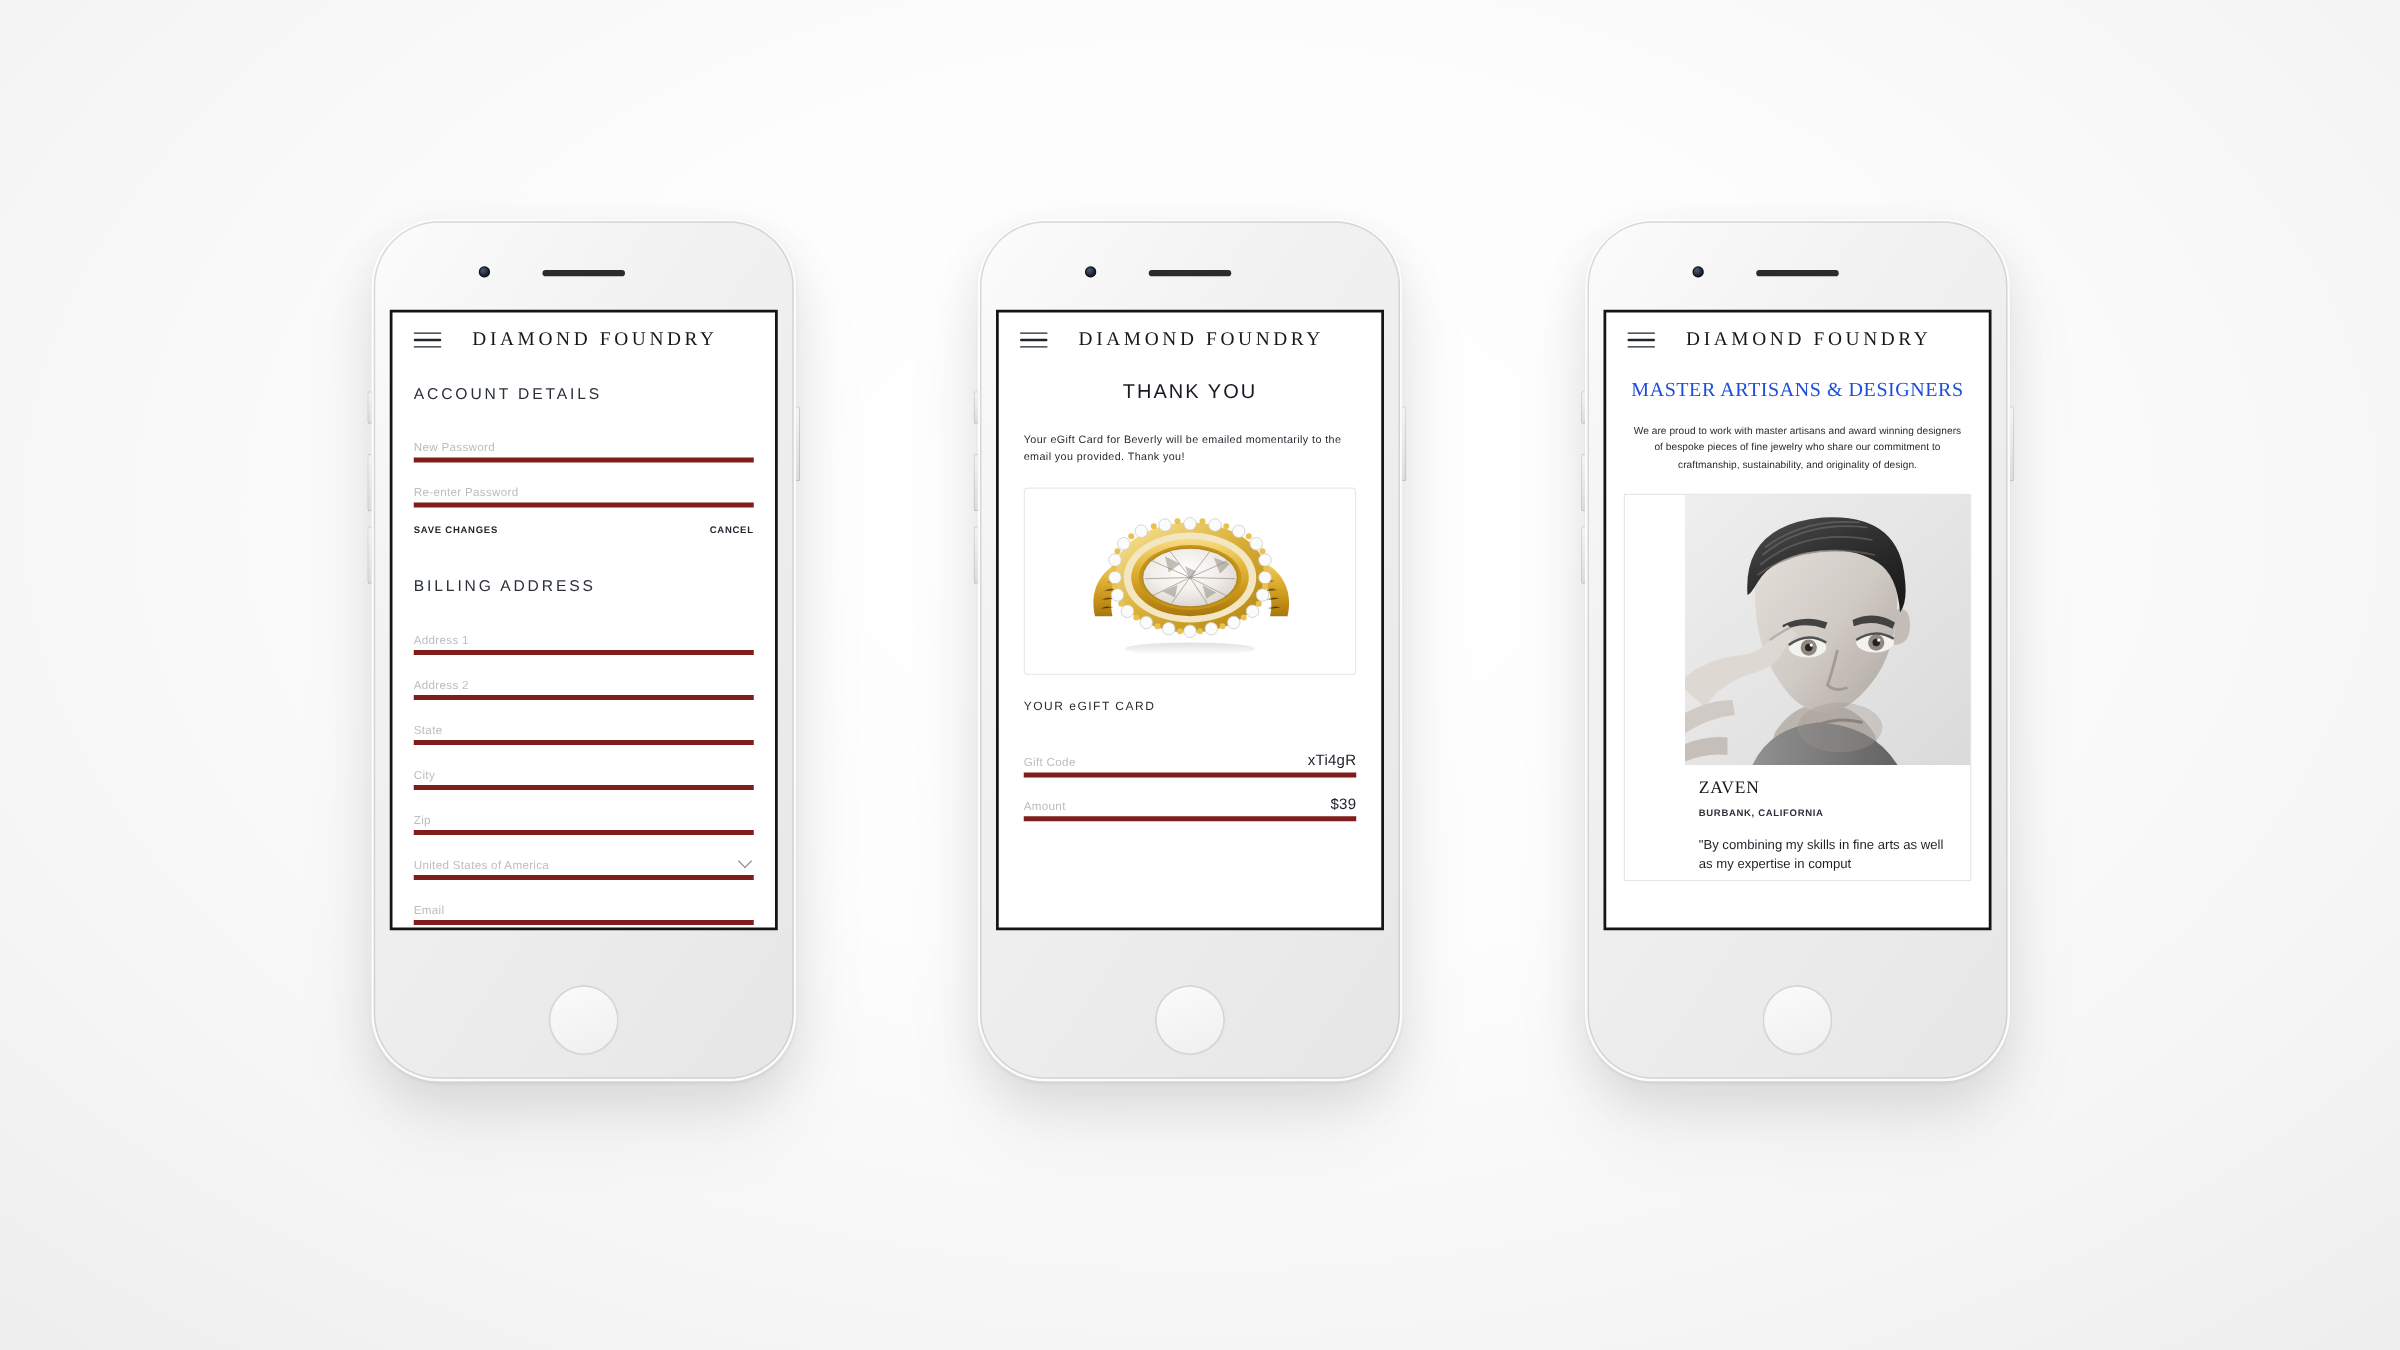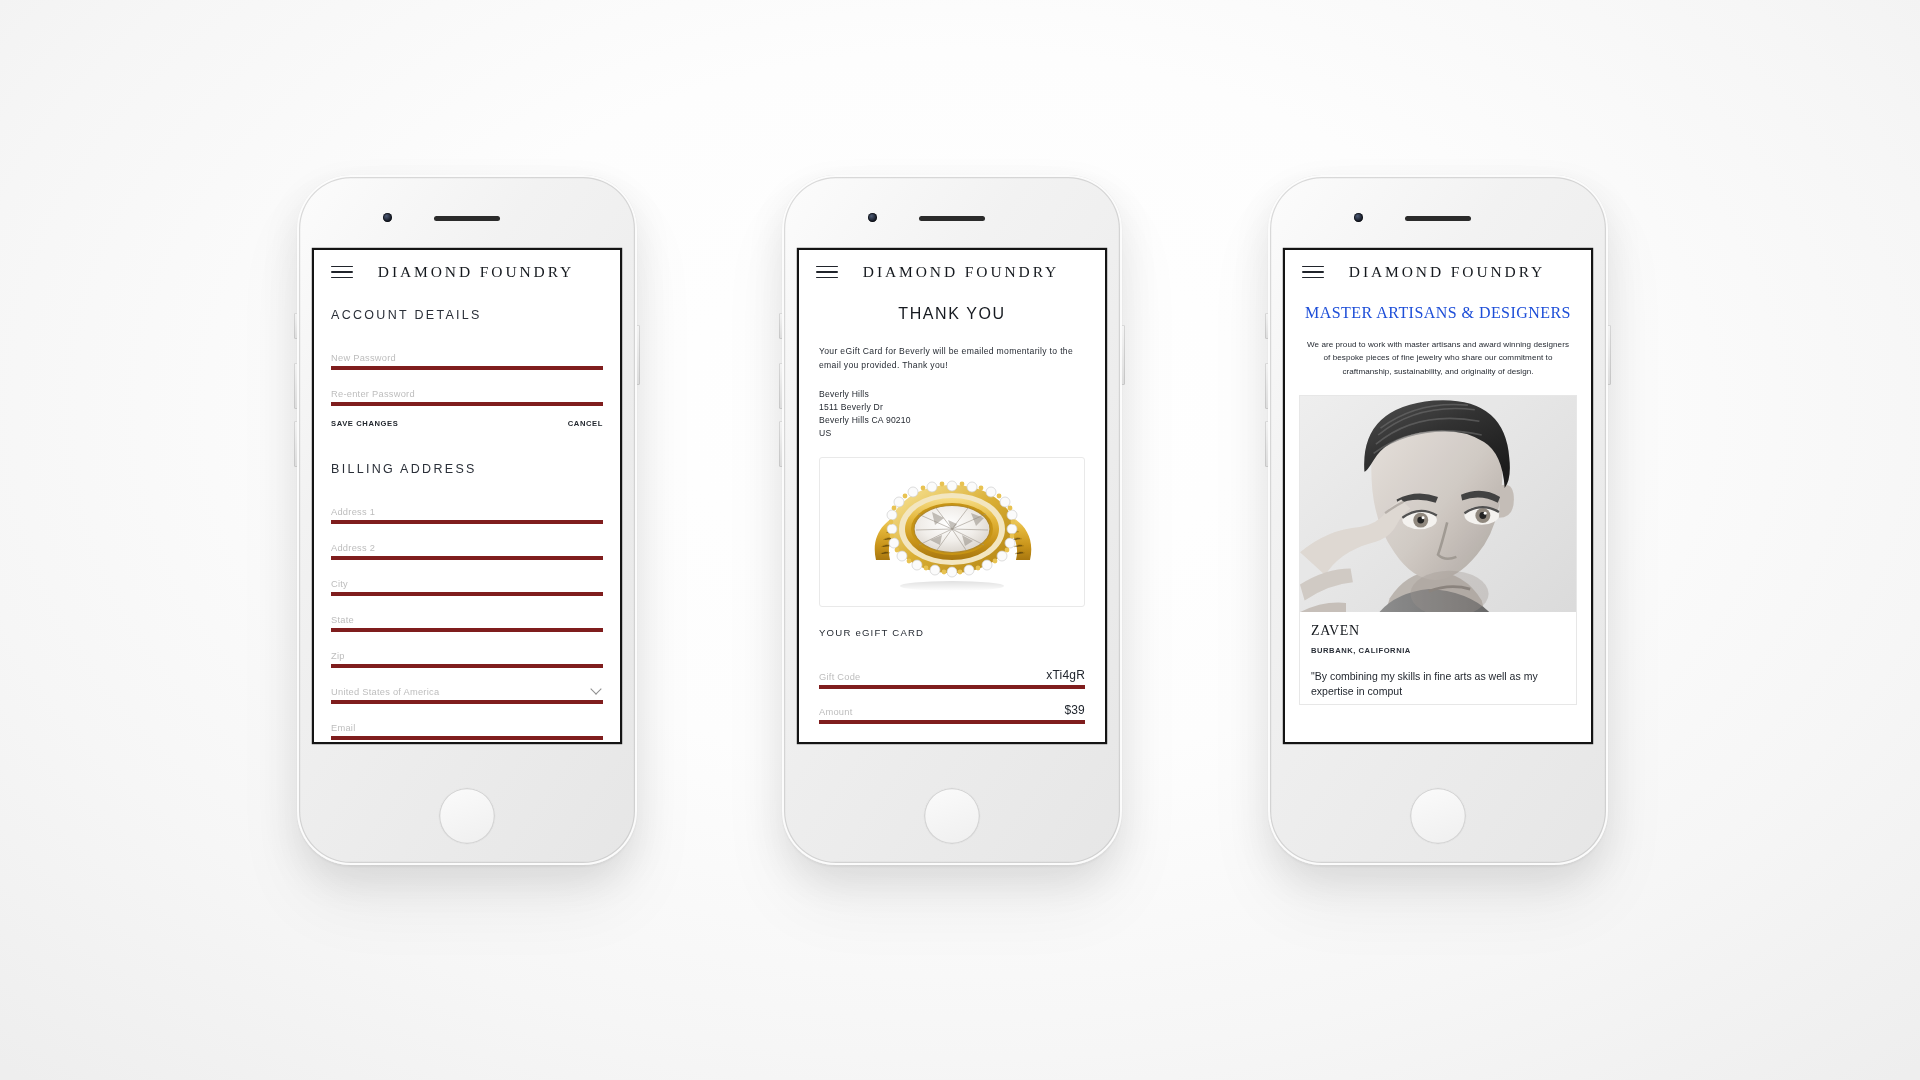--- a/index.html
+++ b/index.html
@@ -258,20 +258,21 @@
     font-size: 8.1px;
     line-height: 1.66;
     color: #262b33;
     letter-spacing: .05px;
     padding: 0 4px;
   }
   .artisan-card {
     margin-top: 17px;
     border: 1px solid #e7e7e7;
     background: #fff;
+    padding-left: 48px;
   }
   .artisan-photo {
     width: 100%;
     height: 216px;
     display:block;
   }
   .artisan-info { padding: 11px 11px 4px 11px; }
   .artisan-name {
     font-family: "Liberation Serif", serif;
     font-size: 14px;
@@ -335,24 +336,24 @@
 
         <div class="sec-title">BILLING ADDRESS</div>
 
         <div class="field">
           <span class="field-label">Address 1</span>
         </div>
         <div class="field">
           <span class="field-label">Address 2</span>
         </div>
         <div class="field">
+          <span class="field-label">State</span>
+        </div>
+        <div class="field">
           <span class="field-label">City</span>
-        </div>
-        <div class="field">
-          <span class="field-label">State</span>
         </div>
         <div class="field">
           <span class="field-label">Zip</span>
         </div>
         <div class="field">
           <span class="field-label">United States of America</span>
           <span class="chev"></span>
         </div>
         <div class="field">
           <span class="field-label">Email</span>
@@ -380,26 +381,20 @@
           <span></span>
             <span></span>
             <span></span>
         </div>
         <div class="brand">DIAMOND FOUNDRY</div>
       </div>
 
       <div class="s2-body">
         <div class="thanks">THANK YOU</div>
         <div class="s2-copy">Your eGift Card for Beverly will be emailed momentarily to the email you provided. Thank you!</div>
-        <div class="s2-addr">
-          <div>Beverly Hills</div>
-          <div>1511 Beverly Dr</div>
-          <div>Beverly Hills CA 90210</div>
-          <div>US</div>
-        </div>
 
         <div class="ring-card">
           <svg class="ring-svg" width="225" height="128" viewBox="0 0 225 128">
             <defs>
               <linearGradient id="gold" x1="0" y1="0" x2="0" y2="1">
                 <stop offset="0%" stop-color="#f7dd86"></stop>
                 <stop offset="35%" stop-color="#e3b63a"></stop>
                 <stop offset="70%" stop-color="#c9941a"></stop>
                 <stop offset="100%" stop-color="#a8770f"></stop>
               </linearGradient>

